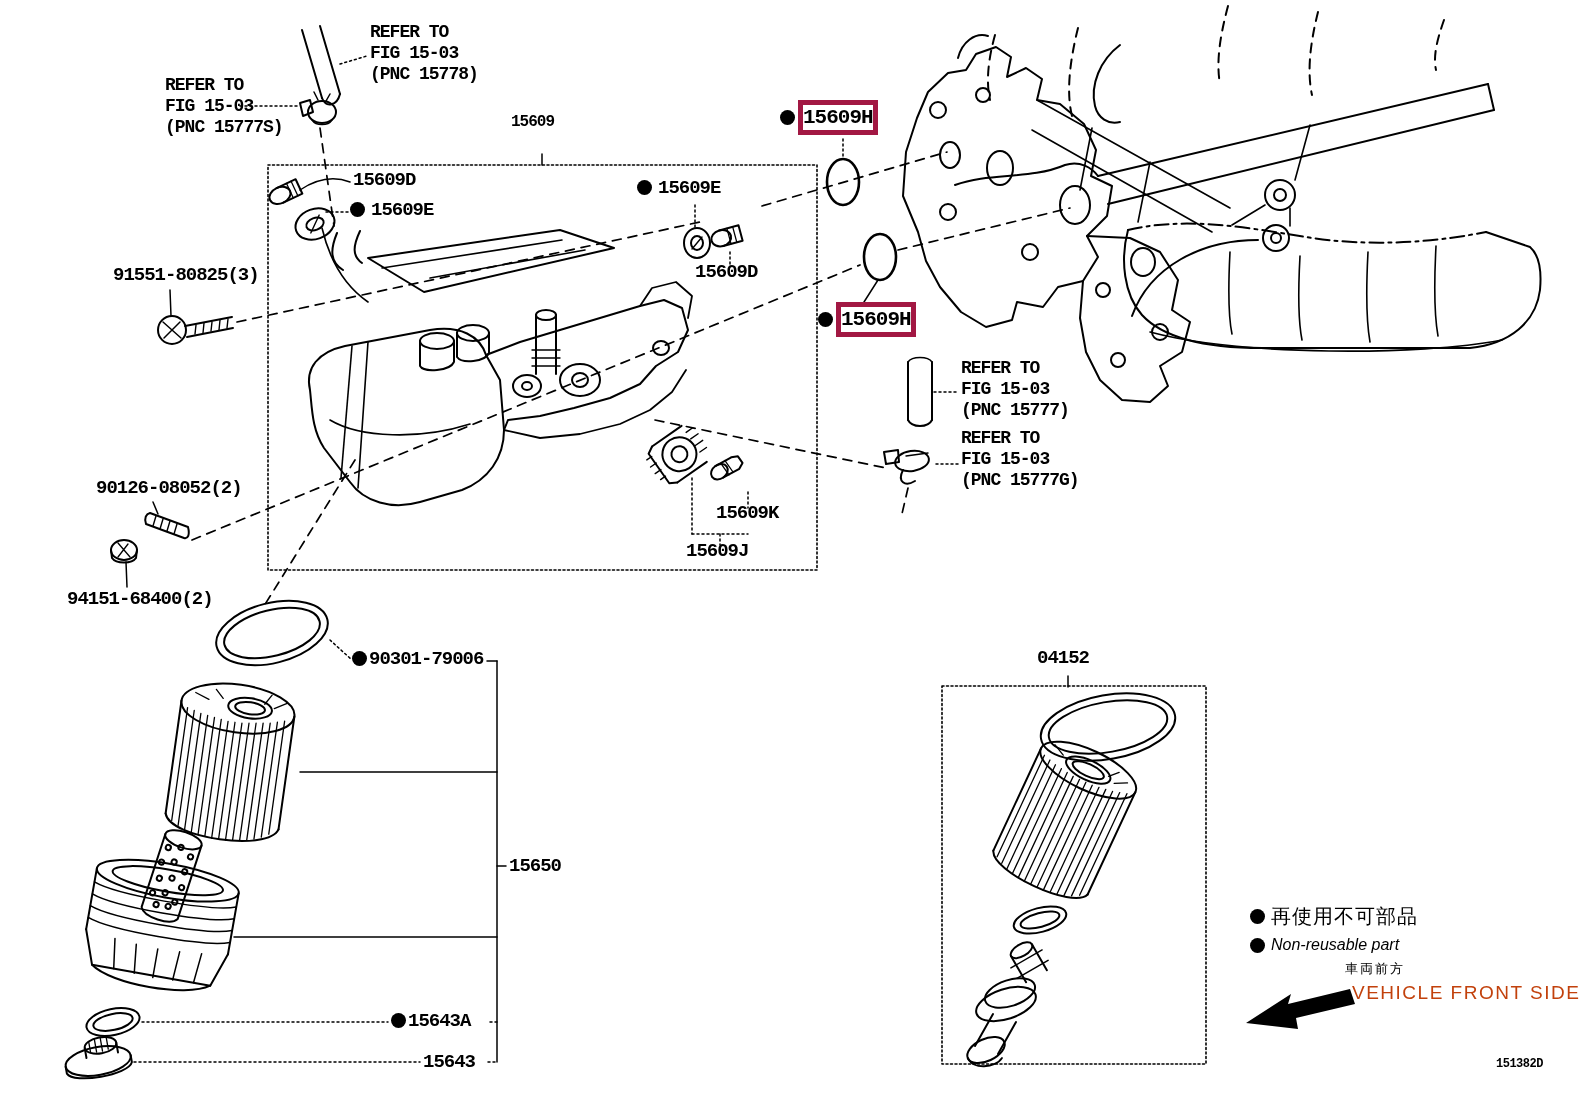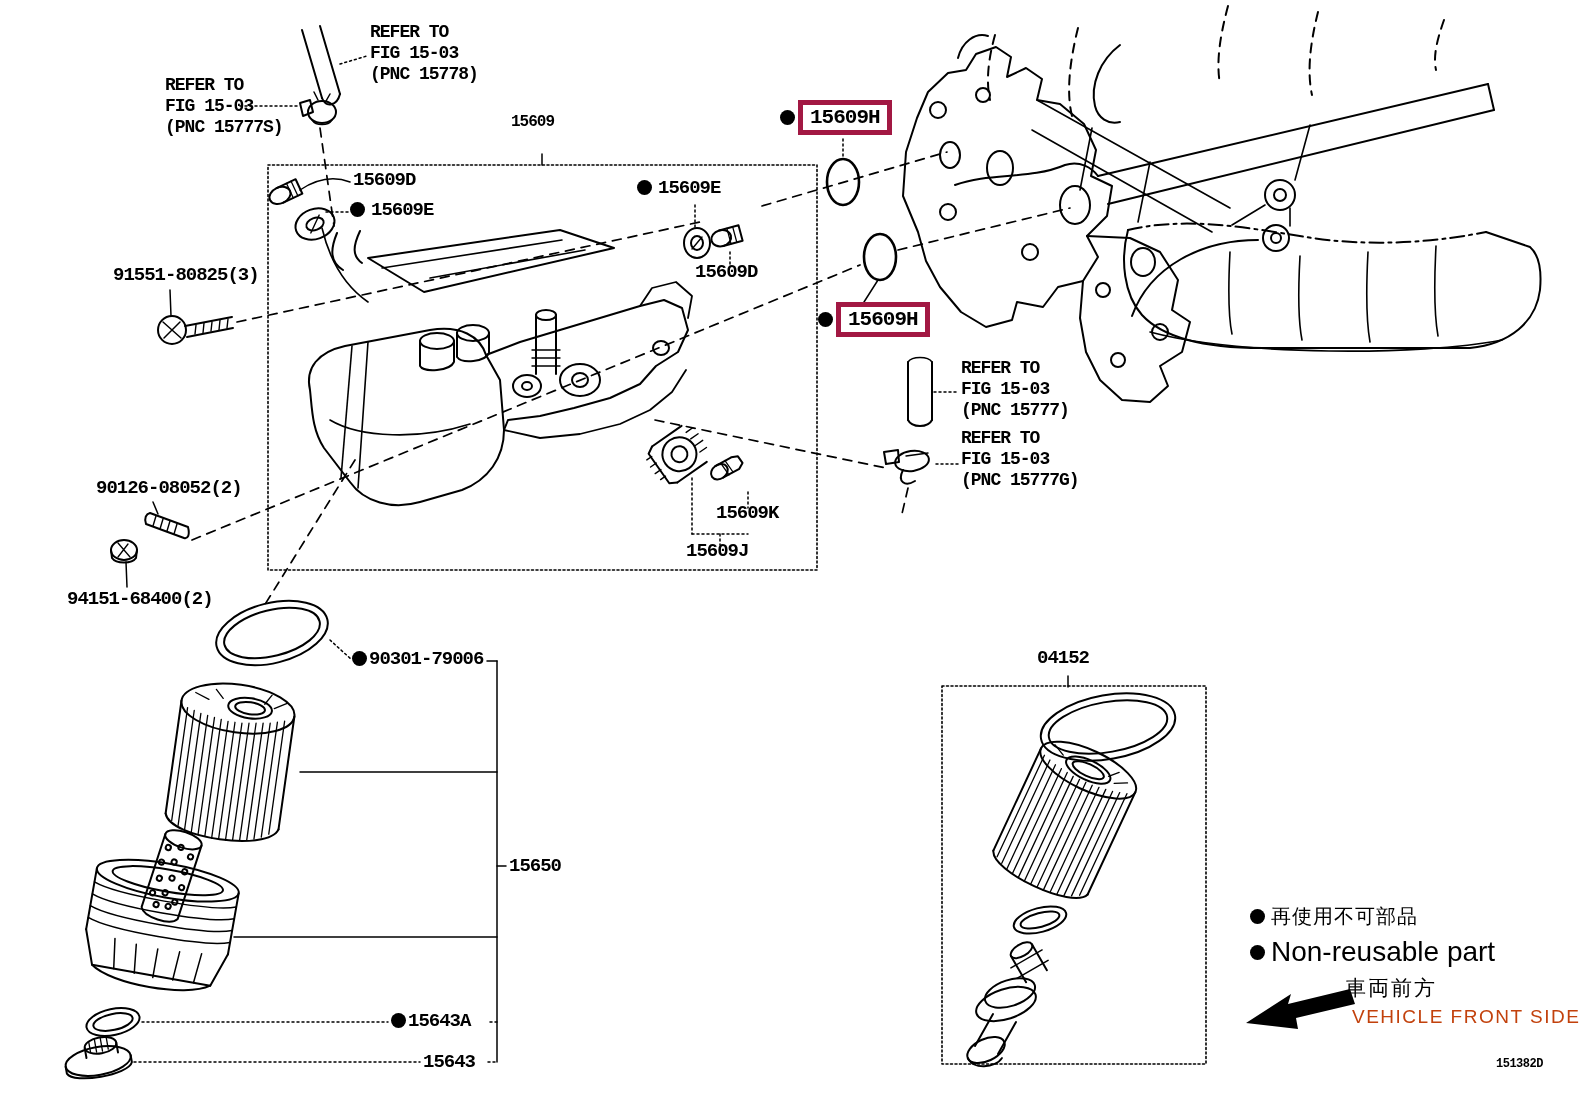--- a/index.html
+++ b/index.html
@@ -3,27 +3,27 @@
 <meta charset="utf-8">
 <style>
   html,body{margin:0;padding:0;background:#fff;}
   .canvas{position:relative;width:1592px;height:1099px;background:#fff;overflow:hidden;
           font-family:"Liberation Mono",monospace;color:#000;}
   svg.art{position:absolute;left:0;top:0;z-index:1;}
   .lbl{position:absolute;z-index:3;font-weight:bold;font-size:19px;letter-spacing:-1px;white-space:nowrap;line-height:1;}
   .note{position:absolute;z-index:3;font-weight:bold;font-size:18px;letter-spacing:-1px;line-height:21px;white-space:nowrap;}
   .dot{display:inline-block;width:15px;height:15px;border-radius:50%;background:#000;vertical-align:-2px;margin-right:6px;}
   .hl-wrap{position:absolute;z-index:4;display:flex;align-items:center;}
-  .hl-box{border:5px solid var(--hl,#A21843);background:#fff;padding:2px 7px;font-weight:bold;font-size:21px;letter-spacing:-1px;line-height:1;}
+  .hl-box{border:5px solid var(--hl,#A21843);background:#fff;padding:2px 0;font-weight:bold;font-size:21px;letter-spacing:-1px;line-height:1;}
   .hl-wrap .dot{margin-right:3px;}
   .legend{position:absolute;z-index:3;left:1250px;top:903px;font-family:"Liberation Sans","DejaVu Sans",sans-serif;}
   .legend-row{display:flex;align-items:center;margin-bottom:6px;}
   .legend-jp{font-size:20px;letter-spacing:1px;}
-  .legend-en{font-size:28px;}
-  .legend-jp2{font-size:21px;letter-spacing:2px;margin:2px 0 4px 95px;}
+  .legend-en{font-size:16px;font-style:italic;}
+  .legend-jp2{font-size:13px;letter-spacing:2px;margin:2px 0 4px 95px;}
   .legend-front{display:flex;align-items:center;}
   .legend-front-text{font-size:19px;letter-spacing:1.5px;margin-left:10px;color:#c2410c;}
   .fig-code{position:absolute;z-index:3;left:1496px;top:1057px;font-weight:bold;font-size:12px;letter-spacing:-0.5px;}
 </style>
 </head>
 <body>
 
 <div class="canvas">
 
 <svg class="art" width="1592" height="1099" viewBox="0 0 1592 1099" fill="none" stroke="#000" stroke-width="2" stroke-linecap="round" stroke-linejoin="round">

